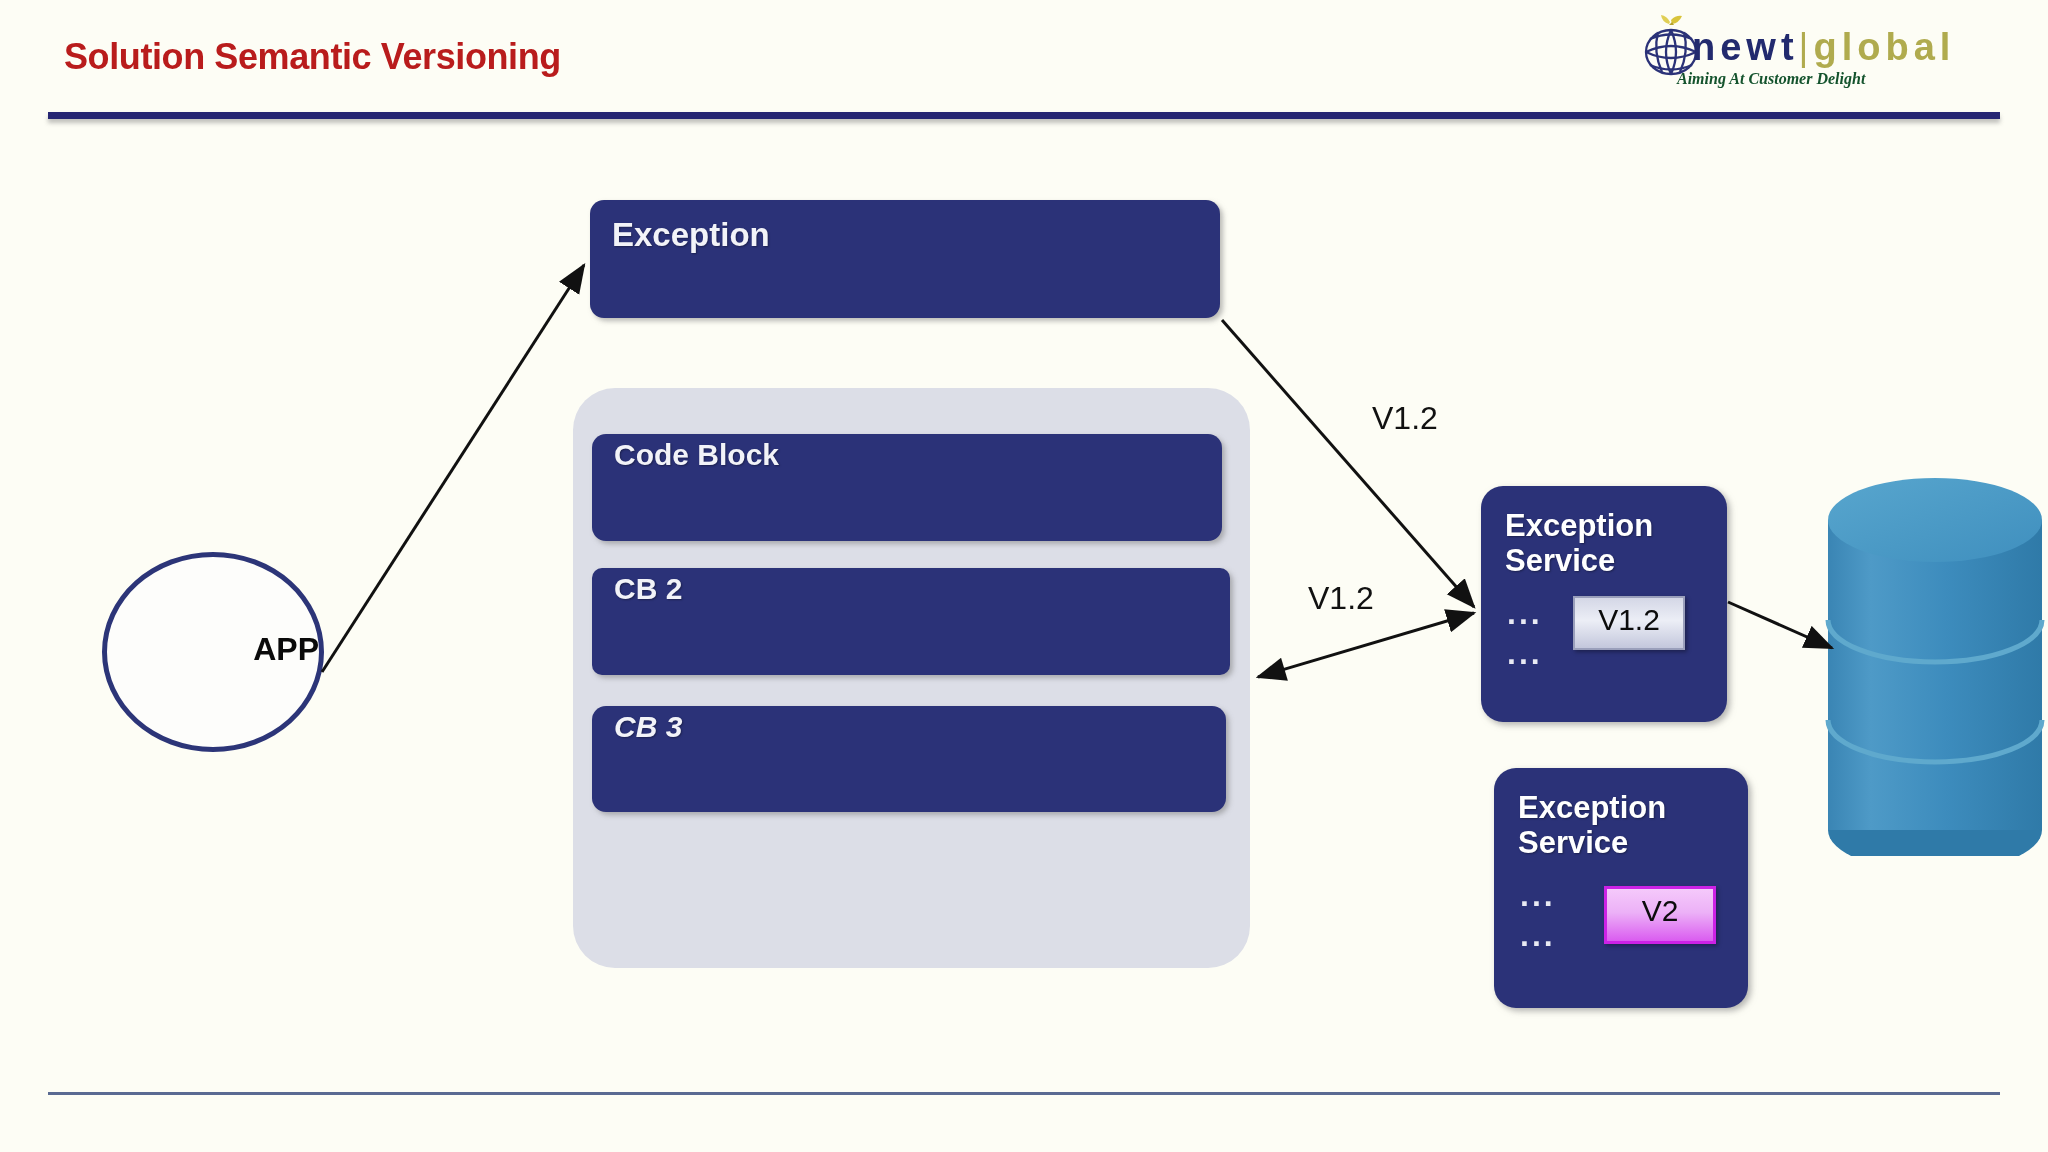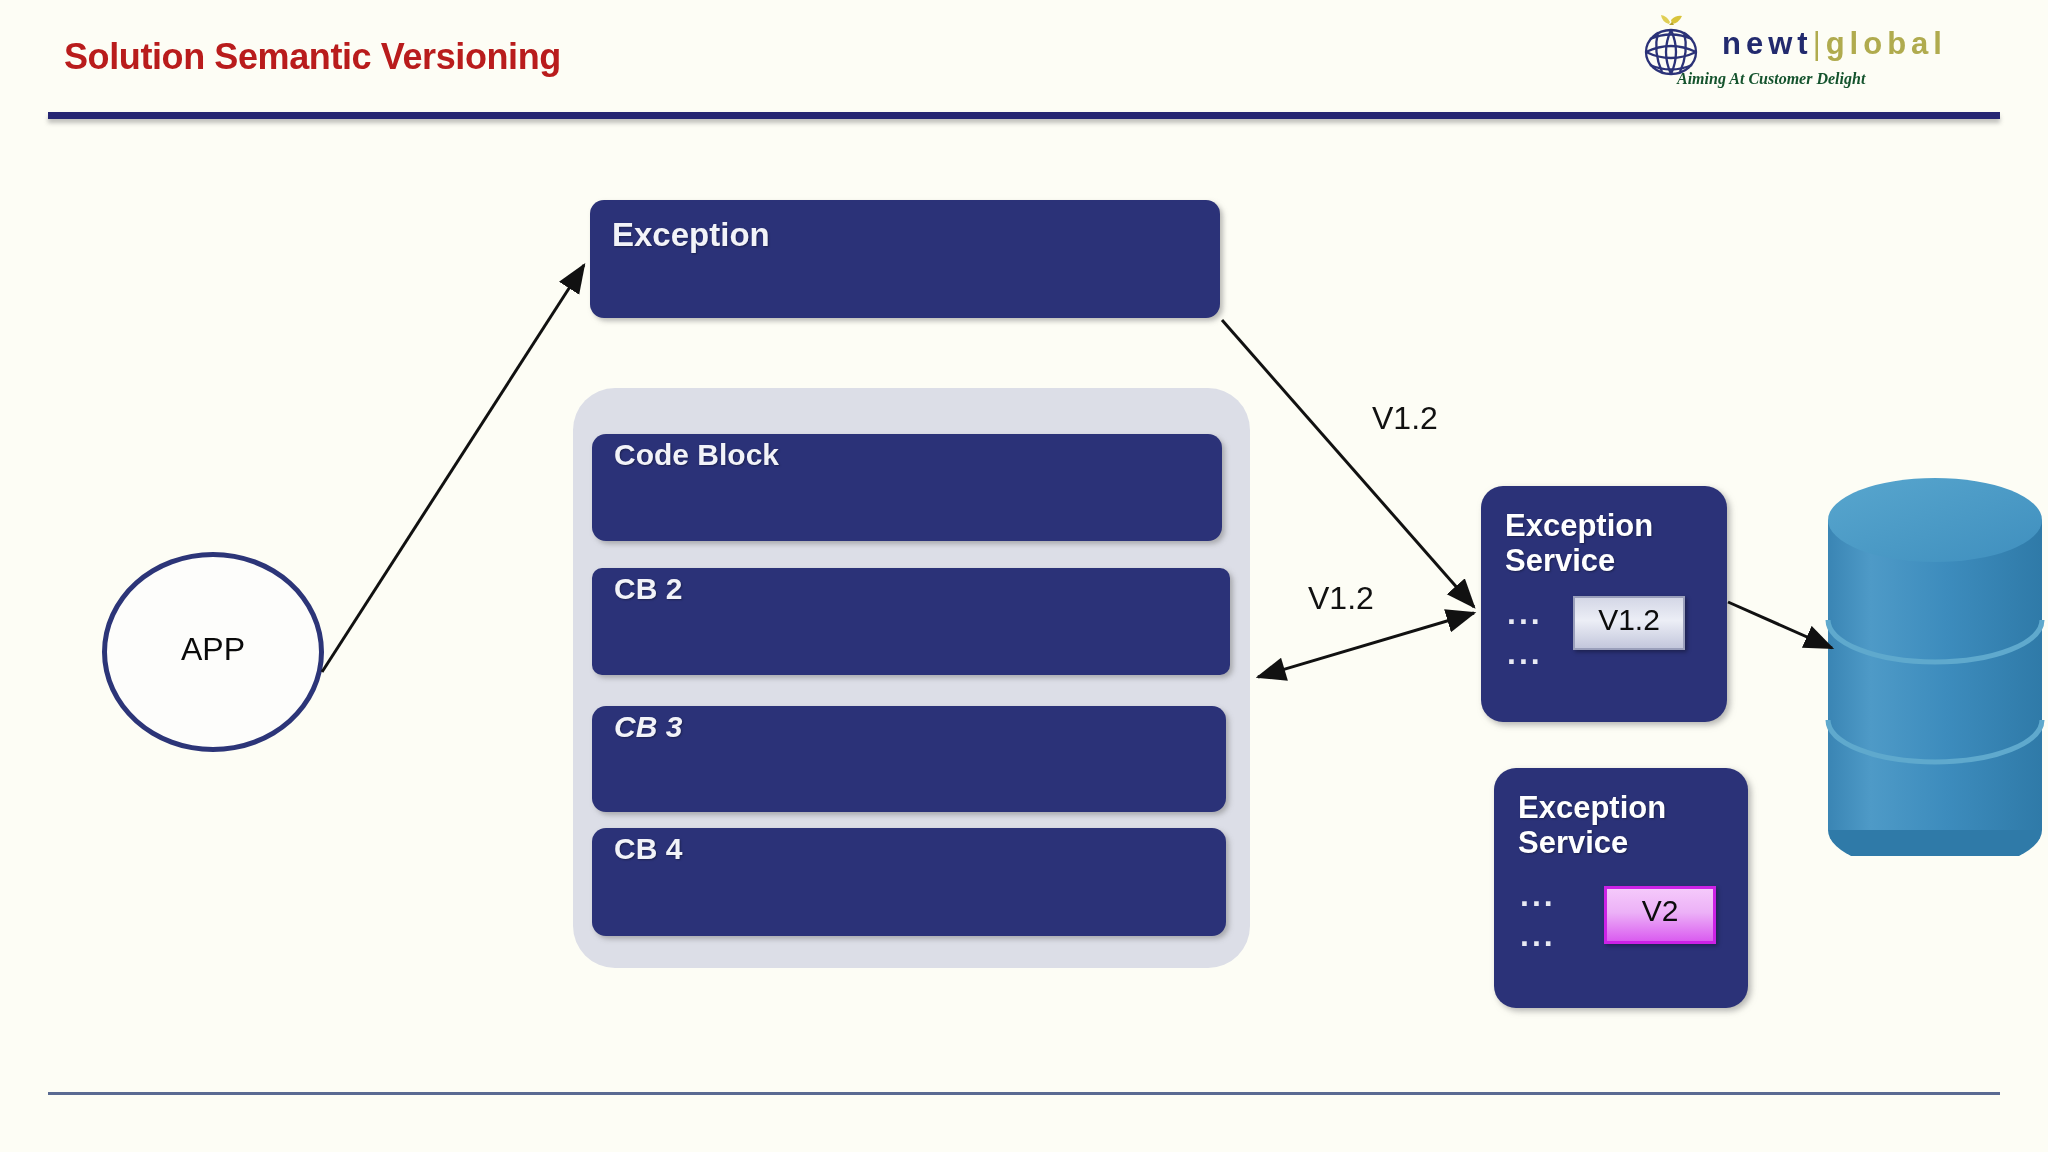--- a/index.html
+++ b/index.html
@@ -55,23 +55,23 @@
   }
   #logo-mark {
     position: absolute;
     left: 0px;
     top: 6px;
     width: 66px;
     height: 66px;
   }
   #logo-wordmark {
     position: absolute;
-    left: 82px;
+    left: 52px;
     top: 18px;
-    font-size: 31px;
+    font-size: 38px;
     font-weight: bold;
     letter-spacing: 5px;
     white-space: nowrap;
   }
   #logo-wordmark .w-newt { color: #222a6e; }
   #logo-wordmark .w-bar  { color: #b0ab4e; font-weight: 400; }
   #logo-wordmark .w-global { color: #b0ab4e; }
   #logo-tagline {
     position: absolute;
     left: 37px;
@@ -133,23 +133,23 @@
     height: 200px;
     border: 5px solid #2c3578;
     border-radius: 50%;
     background: #fdfdfb;
     box-sizing: border-box;
   }
   #app-circle .app-label {
     position: absolute;
     left: 0; right: 0;
     top: 74px;
-    text-align: center;
+    text-align: right;
     font-size: 32px;
-    font-weight: normal;
+    font-weight: bold;
     color: #0a0a0a;
   }
 
   
   .service-box {
     position: absolute;
     background: #2b3278;
     border-radius: 22px;
     box-shadow: 3px 3px 6px rgba(120,120,120,0.55);
   }
@@ -269,23 +269,20 @@
   <div id="code-block-container"></div>
   <div id="cb-1" class="nav-box">
     <span class="box-label">Code Block</span>
   </div>
   <div id="cb-2" class="nav-box">
     <span class="box-label">CB 2</span>
   </div>
   <div id="cb-3" class="nav-box">
     <span class="box-label">CB 3</span>
   </div>
-  <div id="cb-4" class="nav-box">
-    <span class="box-label">CB 4</span>
-  </div>
 
   <div id="app-circle">
     <div class="app-label">APP</div>
   </div>
 
   <div id="service-v1" class="service-box">
     <div class="svc-title">
       <div>Exception</div>
       <div>Service</div>
     </div>

